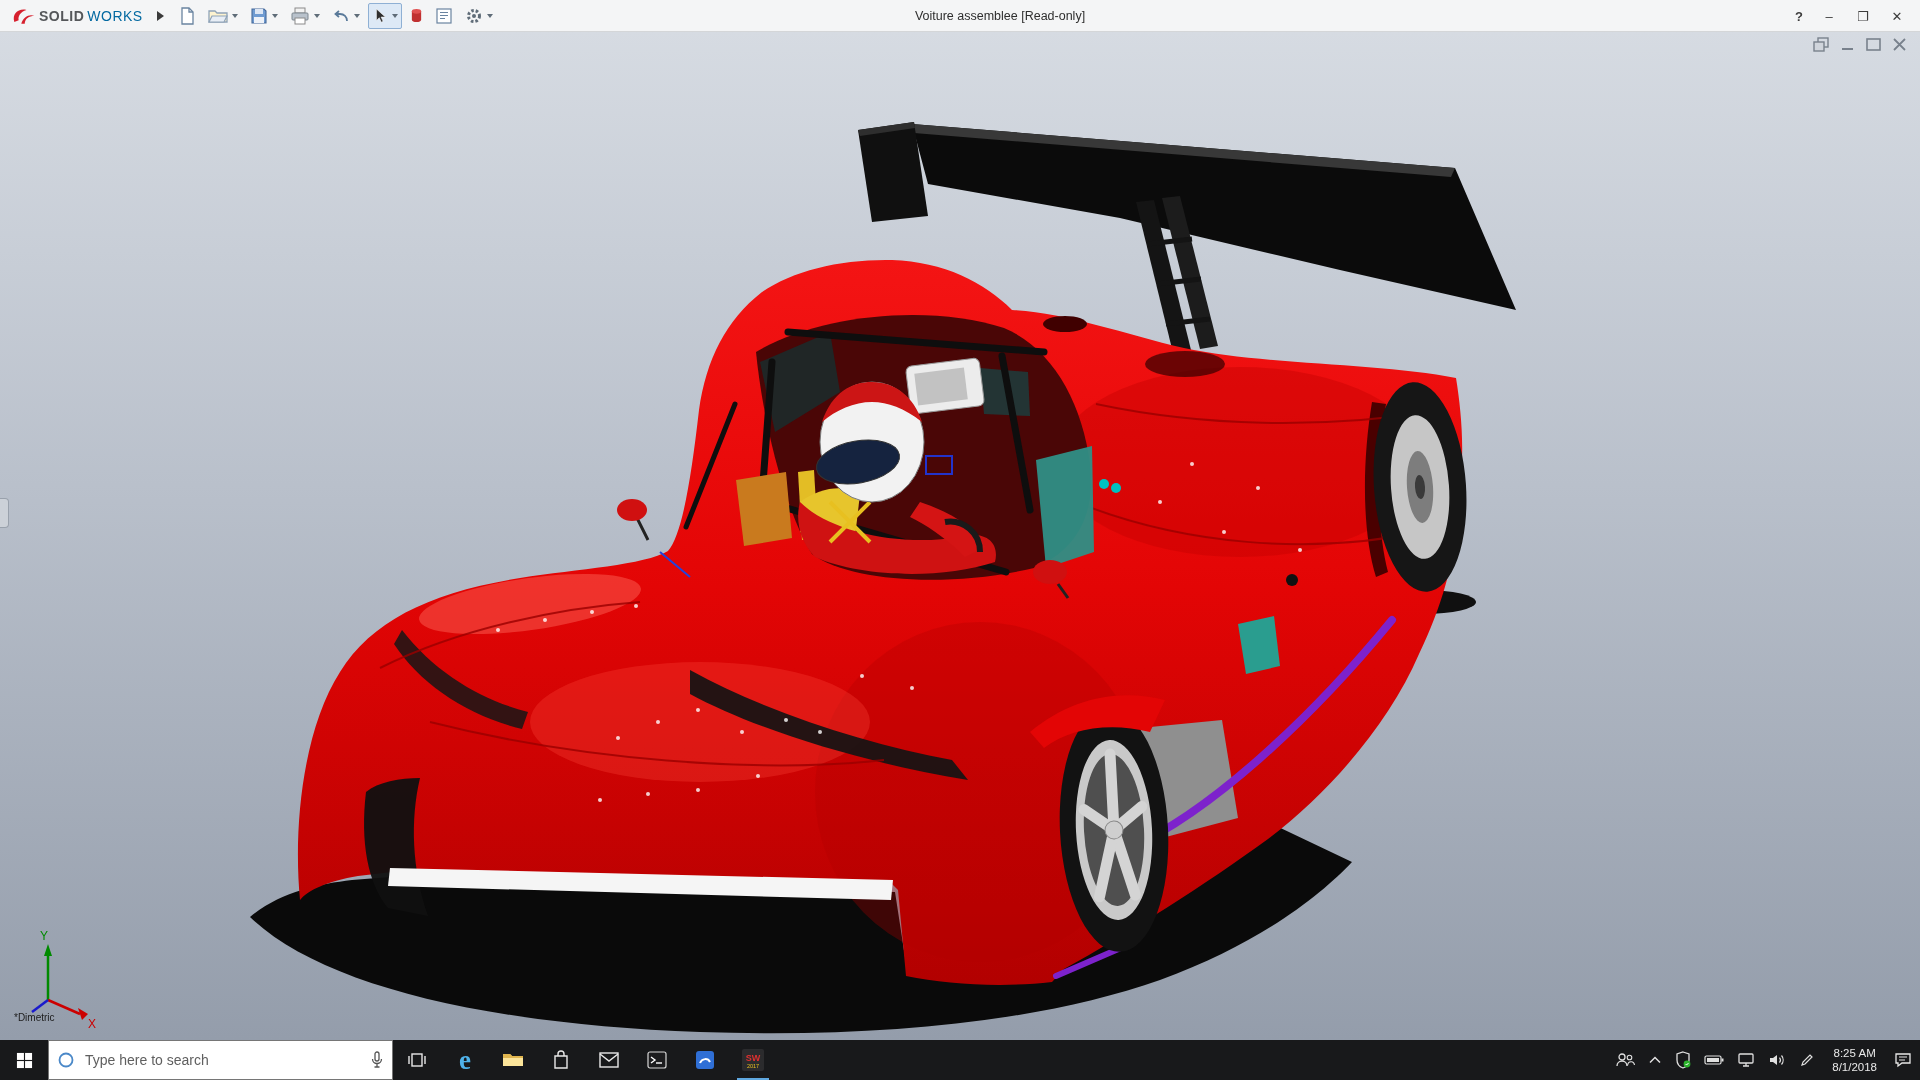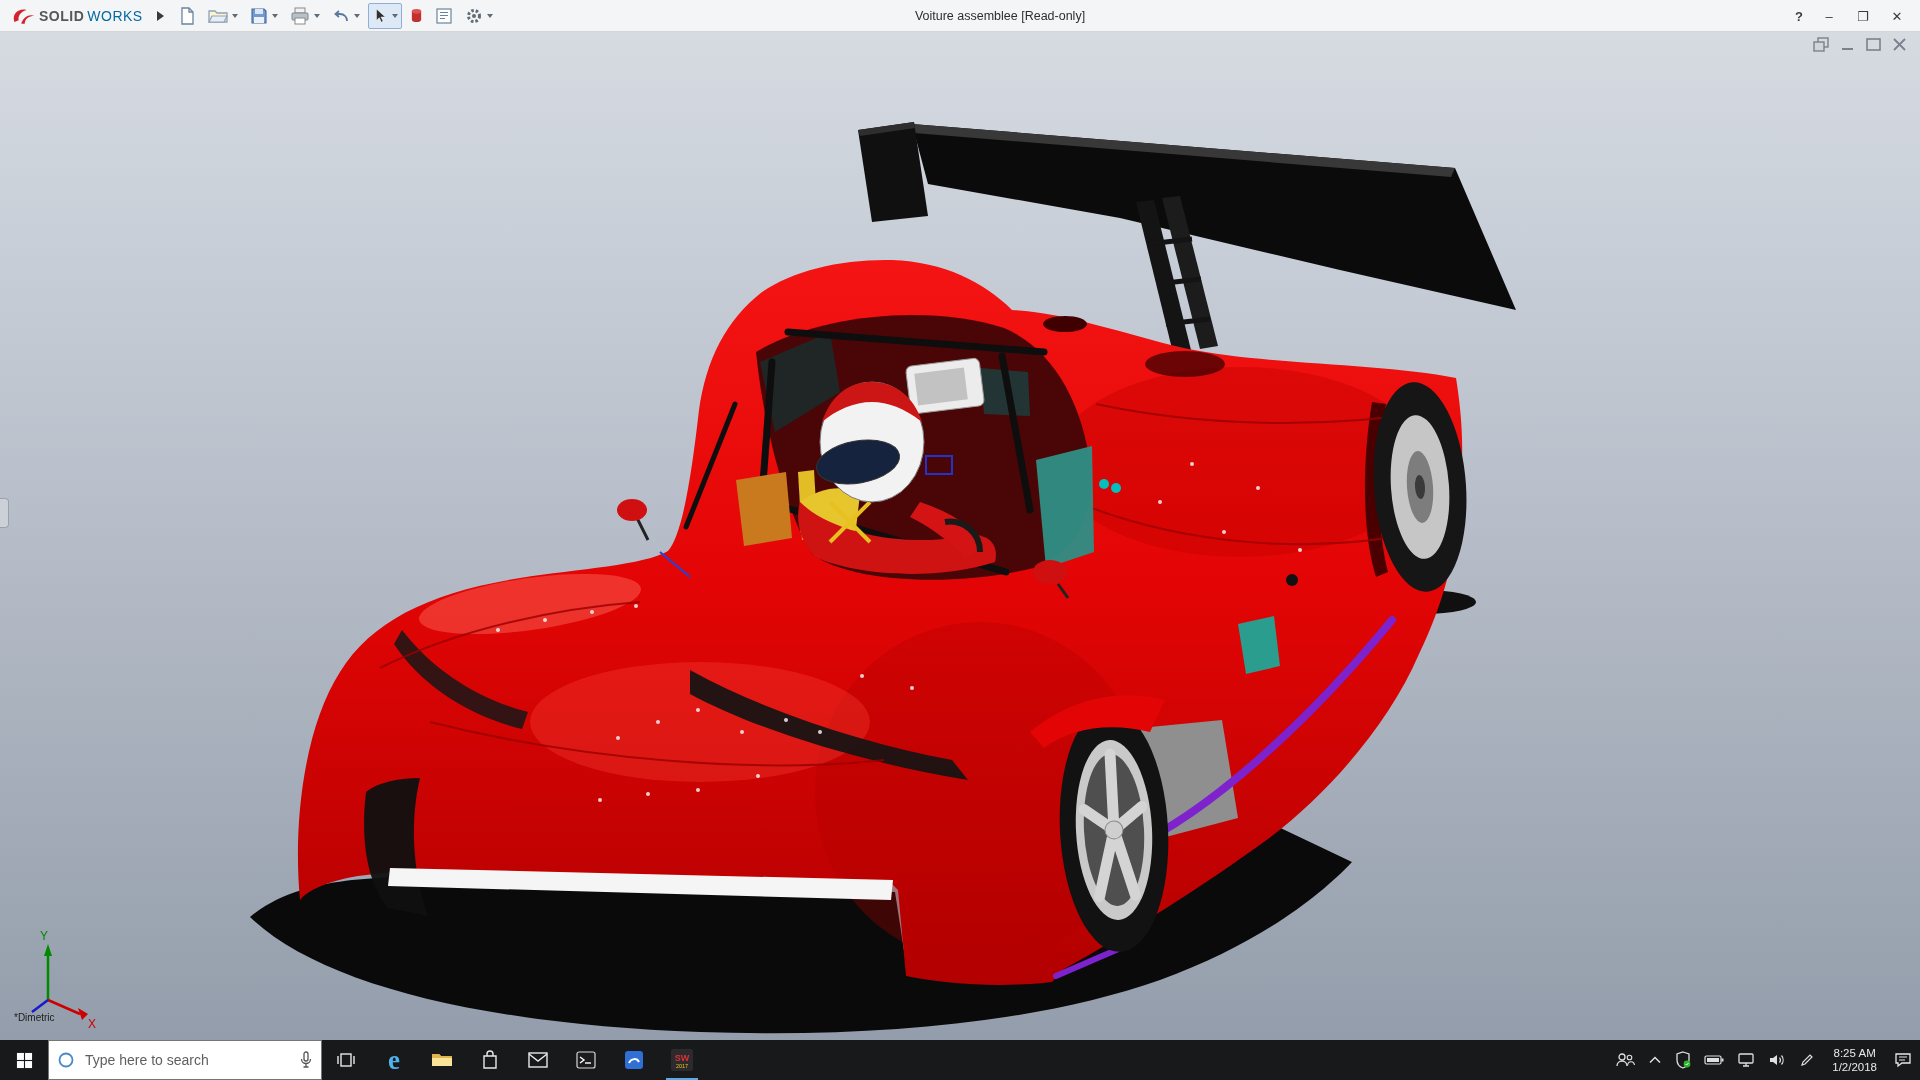--- a/index.html
+++ b/index.html
@@ -37,21 +37,21 @@
   .view-label { position:absolute; left:14px; bottom:17px; font-size:10px; color:#1c1c1c; }
   .panel-tab { position:absolute; left:0; top:466px; width:9px; height:30px; background:#ccd1d8;
                border:1px solid #99a1ac; border-left:none; border-radius:0 4px 4px 0; cursor:pointer; }
 
   
   .taskbar { position:absolute; bottom:0; left:0; width:100%; height:40px;
              background:var(--taskbar-bg,#18191b); display:flex; align-items:center; z-index:30; }
   .tk-btn { width:48px; height:40px; background:transparent; border:none; display:flex;
             align-items:center; justify-content:center; cursor:pointer; position:relative; }
   .tk-btn.running::after { content:""; position:absolute; bottom:0; left:8px; right:8px; height:2px; background:#5fa8e0; }
-  .searchbox { width:274px; height:40px; background:#ffffff; border:1px solid #767676;
+  .searchbox { width:345px; height:40px; background:#ffffff; border:1px solid #767676;
                display:flex; align-items:center; padding:0 8px; gap:8px; }
   .searchbox input { flex:1; border:none; outline:none; font-size:14px; color:#333;
                      font-family:"Liberation Sans",sans-serif; background:transparent; }
   .searchbox input::placeholder { color:#5f5f5f; }
   .edge-e { color:#4fb2ea; font-size:27px; font-weight:bold; line-height:27px; font-family:"Liberation Serif",serif; }
   .tray { margin-left:auto; display:flex; align-items:center; gap:13px; padding-right:8px; }
   .tray button { background:transparent; border:none; padding:0; cursor:pointer; display:flex; align-items:center; }
   .clock { color:#e8e8e8; font-size:11.5px; text-align:center; line-height:14px; cursor:pointer; padding:0 4px; }
 </style>
 </head>
@@ -443,21 +443,21 @@
           <path d="M11.5 5.5a4 4 0 010 5M13.5 3.5a7 7 0 010 9" stroke="#e0e0e0" fill="none" stroke-width="1.2"></path>
         </svg>
       </button>
       <button>
         <svg width="16" height="16" viewBox="0 0 16 16">
           <path d="M3 13l1-3 7-7 2 2-7 7z" fill="none" stroke="#e0e0e0" stroke-width="1.2"></path>
         </svg>
       </button>
       <div class="clock">
         <div>8:25 AM</div>
-        <div>1/2/2018</div>
+        <div>8/1/2018</div>
       </div>
       <button>
         <svg width="18" height="16" viewBox="0 0 18 16">
           <path d="M2 2h14v9H8l-4 3v-3H2z" fill="none" stroke="#e8e8e8" stroke-width="1.3"></path>
           <path d="M5 5h8M5 8h6" stroke="#e8e8e8" stroke-width="1.1"></path>
         </svg>
       </button>
     </div>
   </div>
 

